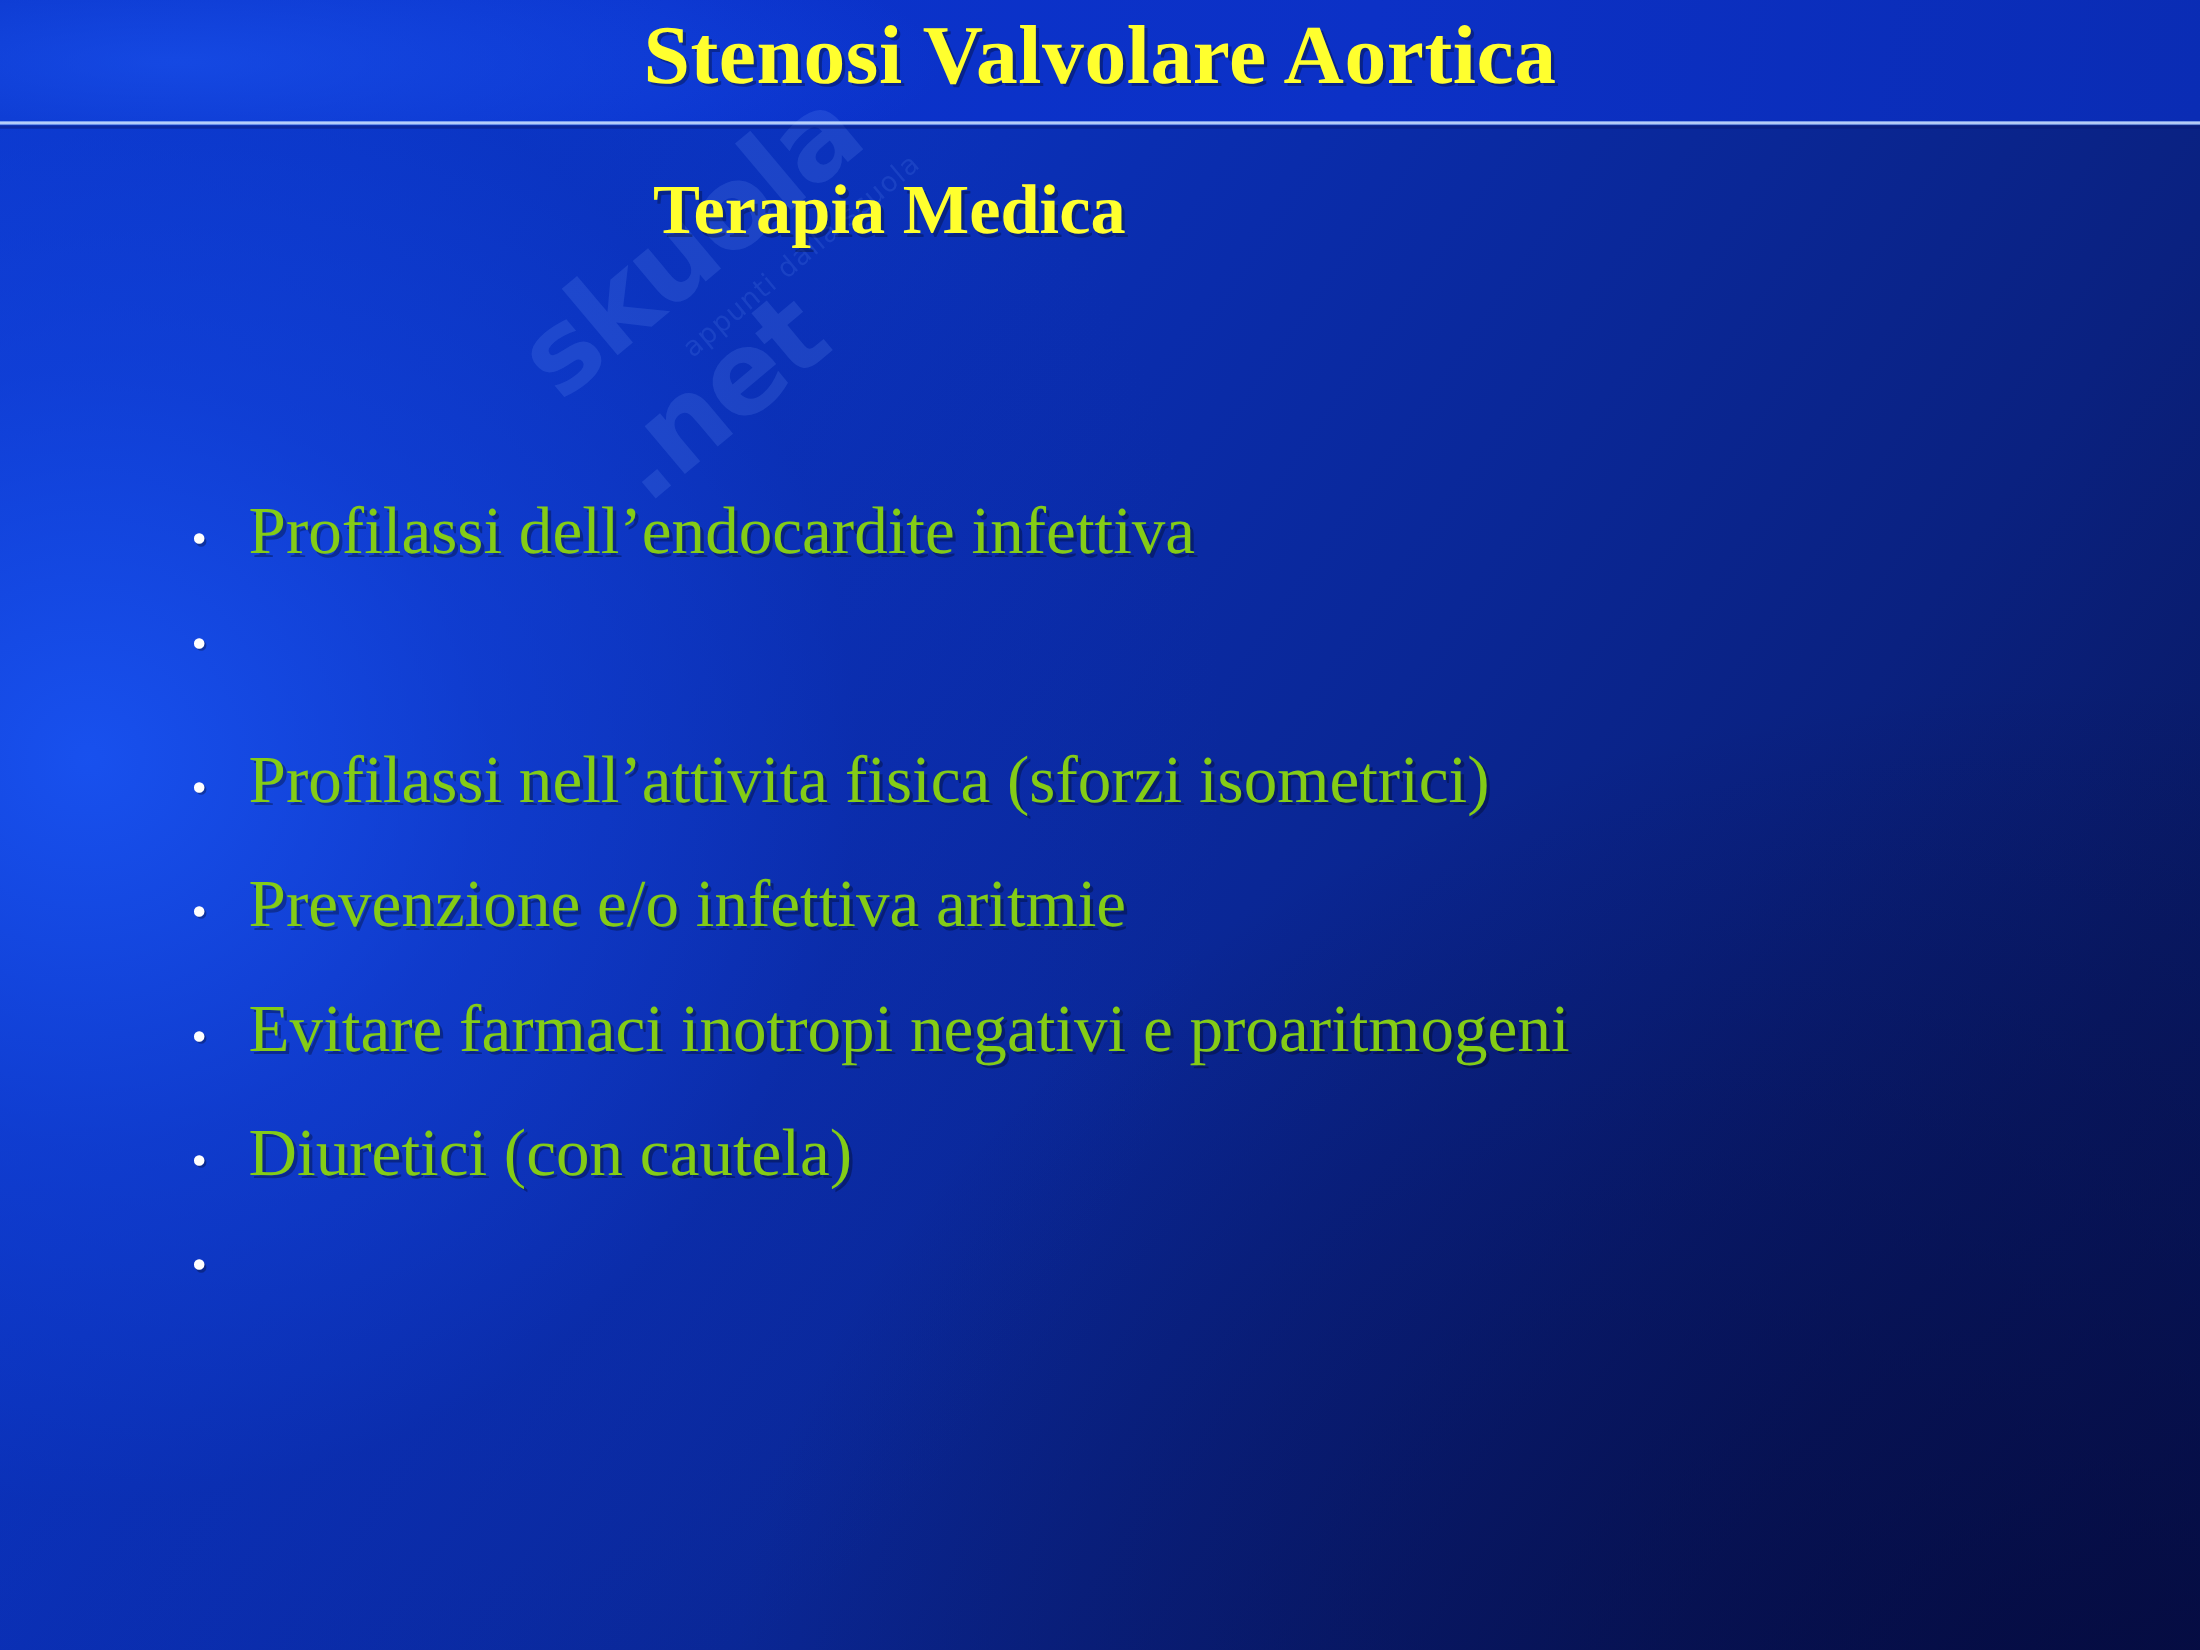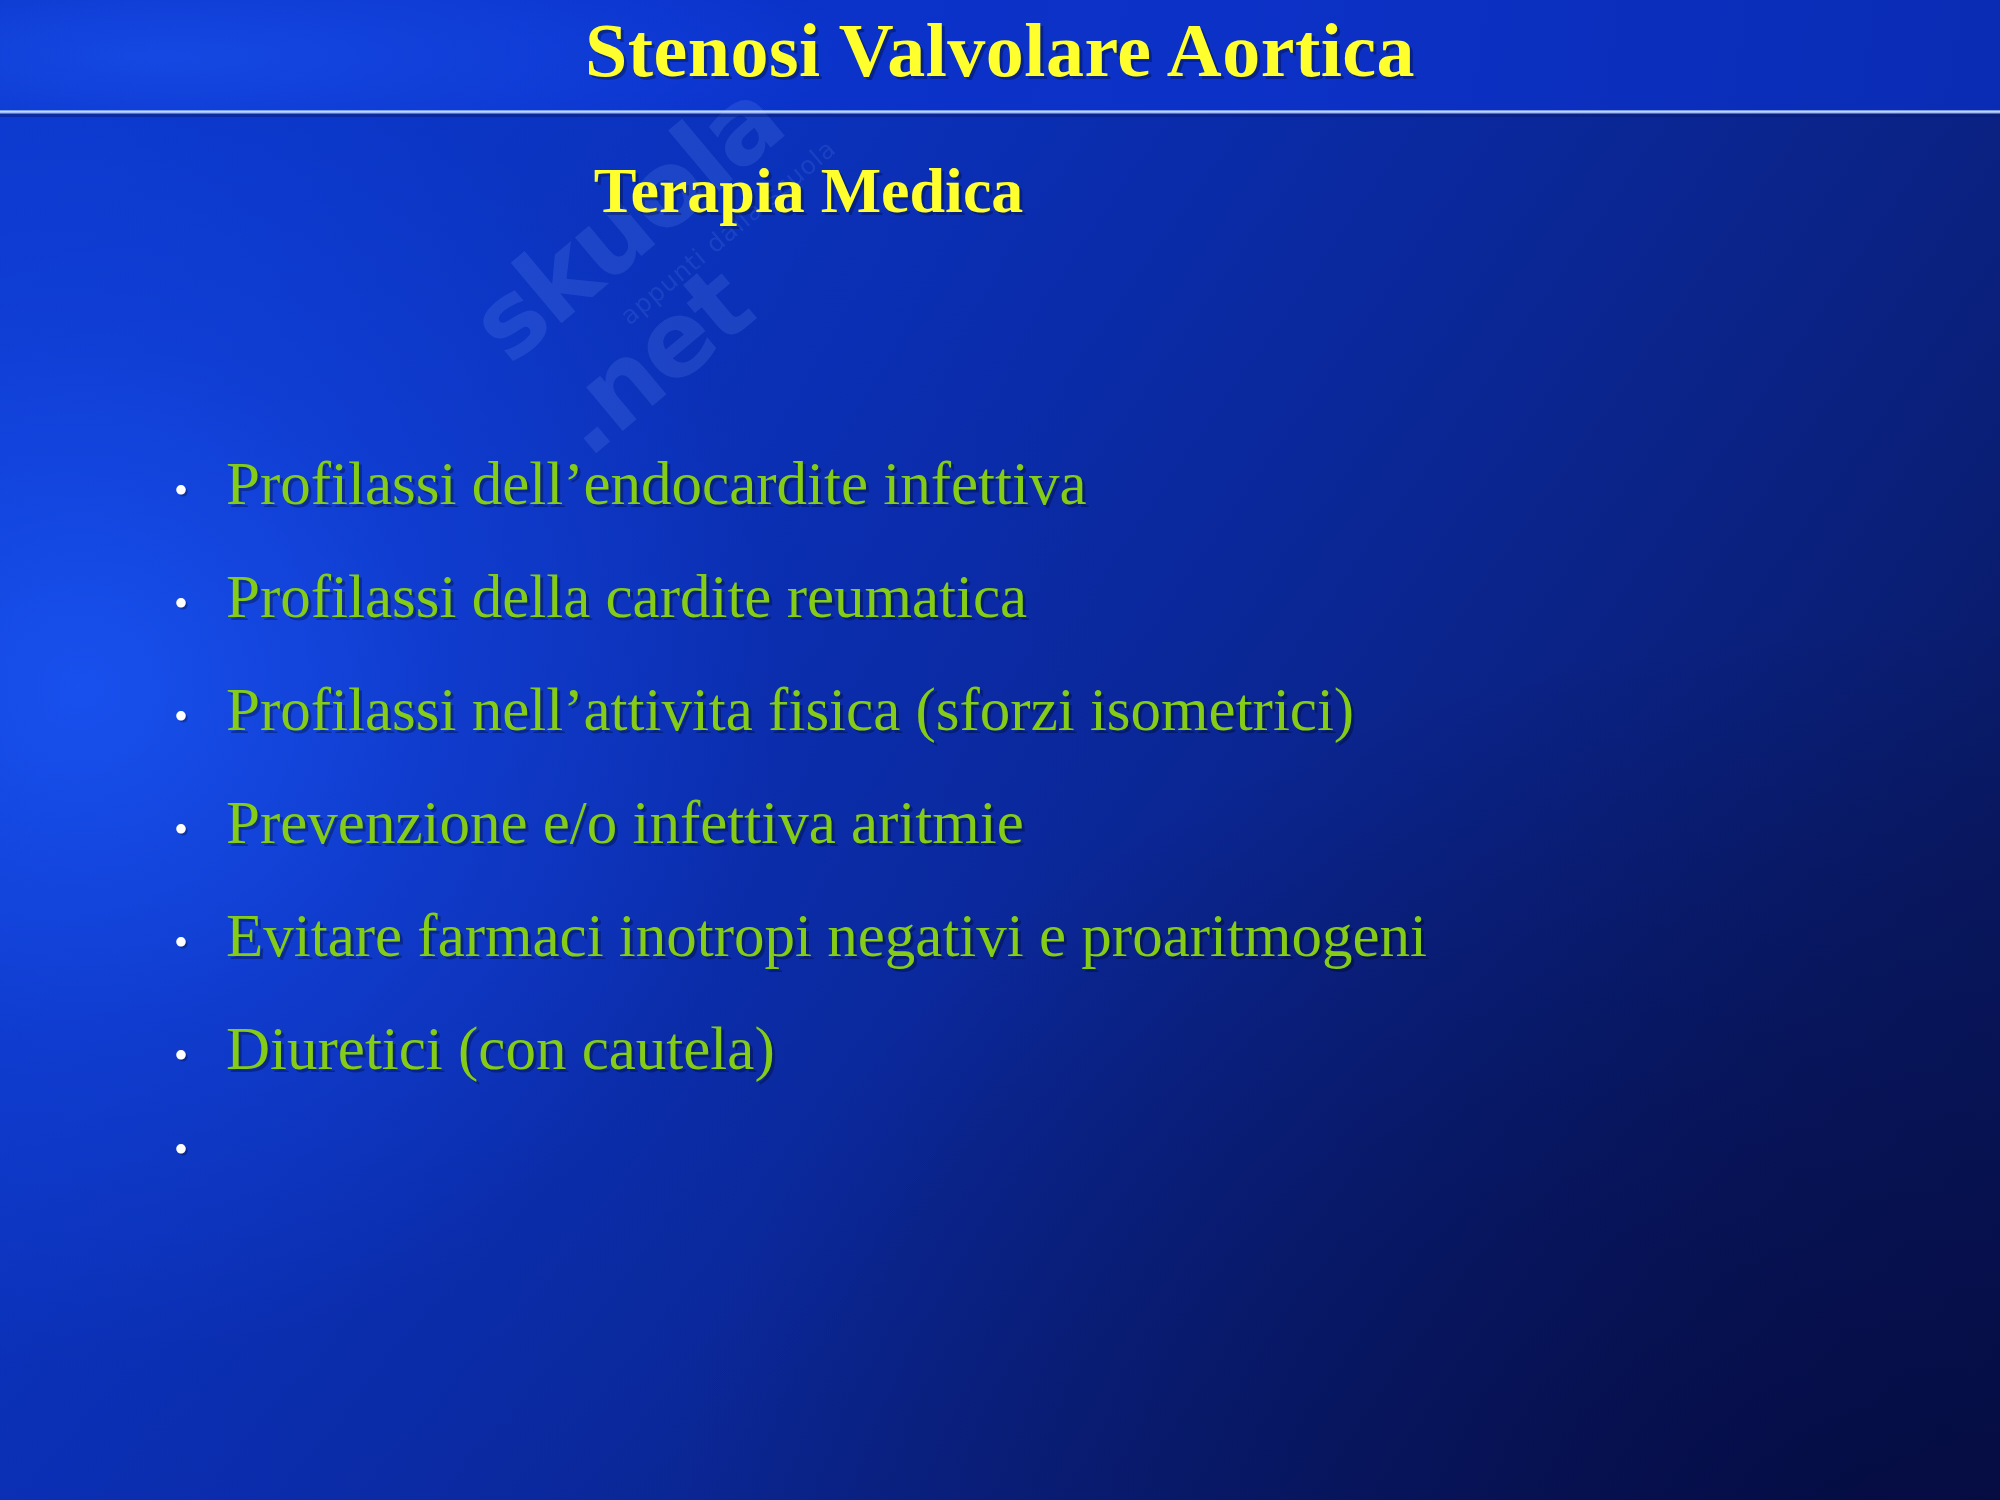--- a/index.html
+++ b/index.html
@@ -205,21 +205,20 @@
 
   <div class="bullet-list">
 
     <div class="bullet-row">
       <span class="bullet-mark">•</span>
       <span class="bullet-text">Profilassi dell’endocardite infettiva</span>
     </div>
 
     <div class="bullet-row">
       <span class="bullet-mark">•</span>
-      <span class="bullet-text">Profilassi della cardite reumatica</span>
     </div>
 
     <div class="bullet-row">
       <span class="bullet-mark">•</span>
       <span class="bullet-text">Profilassi nell’attivita fisica (sforzi isometrici)</span>
     </div>
 
     <div class="bullet-row">
       <span class="bullet-mark">•</span>
       <span class="bullet-text">Prevenzione e/o infettiva aritmie</span>

